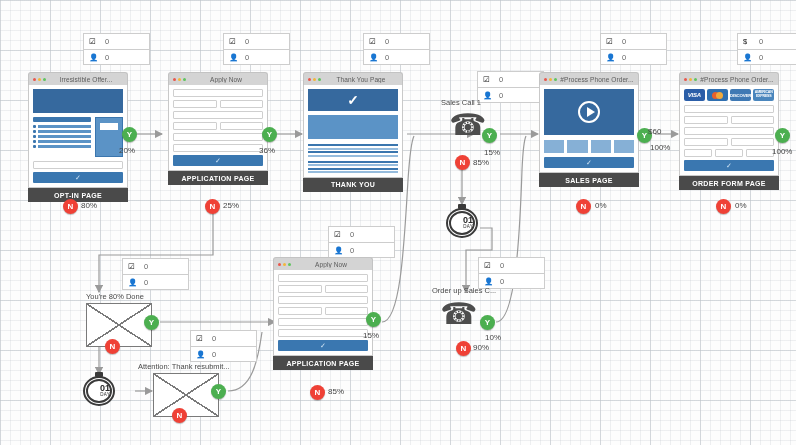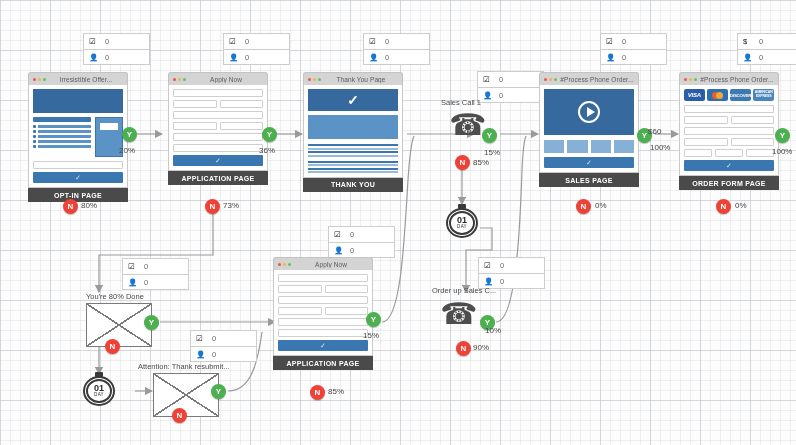--- a/index.html
+++ b/index.html
@@ -116,21 +116,21 @@
 
   
   .timer{position:absolute;width:34px;height:34px;z-index:5;}
   .timer .ring{
     position:absolute;left:1px;top:4px;width:32px;height:30px;border-radius:50%;
     border:2.5px solid #3a3a3a;background:#fff;box-sizing:border-box;
   }
   .timer .inner{
     position:absolute;left:4px;top:7px;width:26px;height:24px;border-radius:50%;
     border:2px solid #3a3a3a;box-sizing:border-box;display:flex;flex-direction:column;
-    align-items:center;justify-content:center;background:#fff;
+    align-items:flex-end;justify-content:center;background:#fff;
   }
   .timer .inner b{font-size:9px;font-weight:bold;color:#2b2b2b;line-height:1;}
   .timer .inner s{font-size:4.5px;color:#2b2b2b;text-decoration:none;line-height:1;letter-spacing:.3px;}
   .timer .knob{position:absolute;left:13px;top:0;width:8px;height:5px;background:#3a3a3a;border-radius:1px;}
 </style>
 </head>
 <body>
 
 <div id="canvas">
 
@@ -353,21 +353,21 @@
         </div>
       <div class="field"></div>
       <div class="field"></div>
       <div class="cta">✓</div>
     </div>
     <div class="label">APPLICATION PAGE</div>
   </div>
   <div class="badge y" style="left:262px;top:127px;">Y</div>
   <div class="pct" style="left:259px;top:146px;">36%</div>
   <div class="badge n" style="left:205px;top:199px;">N</div>
-  <div class="pct" style="left:223px;top:201px;">73%</div>
+  <div class="pct" style="left:223px;top:201px;">25%</div>
 
   <div class="page" style="left:303px;top:72px;">
     <div class="chrome">
       <span class="dots">
           <i></i>
           <i></i>
           <i></i>
         </span>
       <span class="ttl">Thank You Page</span>
     </div>
@@ -530,17 +530,17 @@
     <div class="label">APPLICATION PAGE</div>
   </div>
   <div class="badge y" style="left:366px;top:312px;">Y</div>
   <div class="pct" style="left:363px;top:331px;">15%</div>
   <div class="badge n" style="left:310px;top:385px;">N</div>
   <div class="pct" style="left:328px;top:387px;">85%</div>
 
   <div class="nlabel" style="left:432px;top:286px;">Order up Sales C...</div>
   <div class="phone" style="left:440px;top:299px;">☎</div>
   <div class="badge y" style="left:480px;top:315px;">Y</div>
-  <div class="pct" style="left:485px;top:326px;">10%</div>
+  <div class="pct" style="left:485px;top:333px;">10%</div>
   <div class="badge n" style="left:456px;top:341px;">N</div>
   <div class="pct" style="left:473px;top:343px;">90%</div>
 
 </div>
 
 </body></html>

